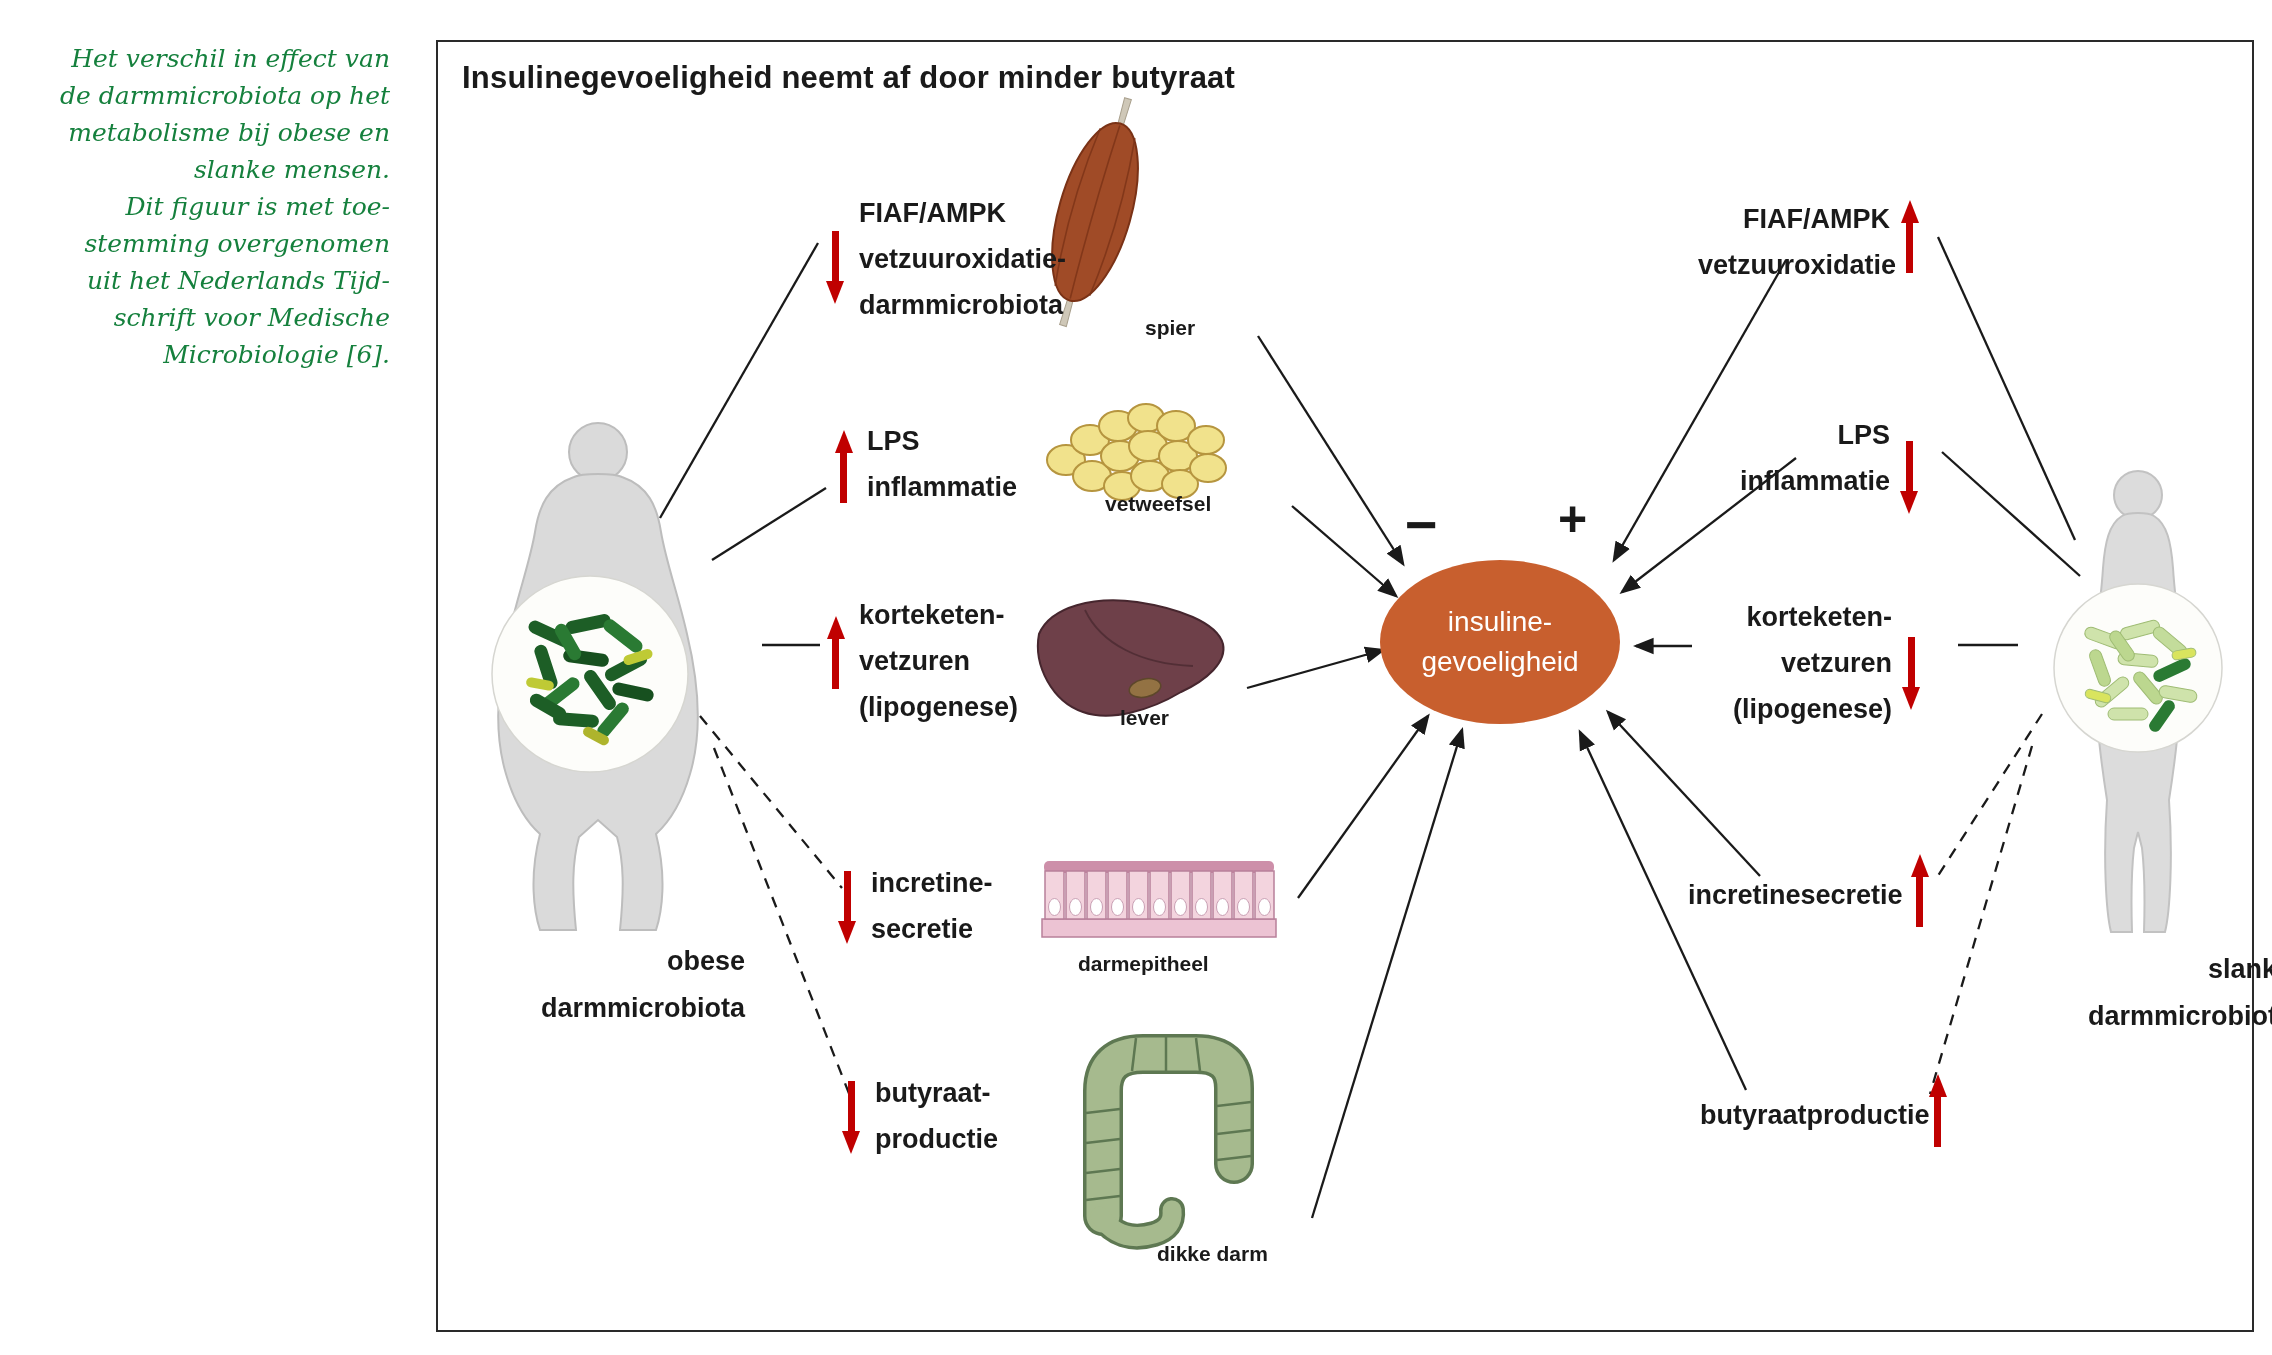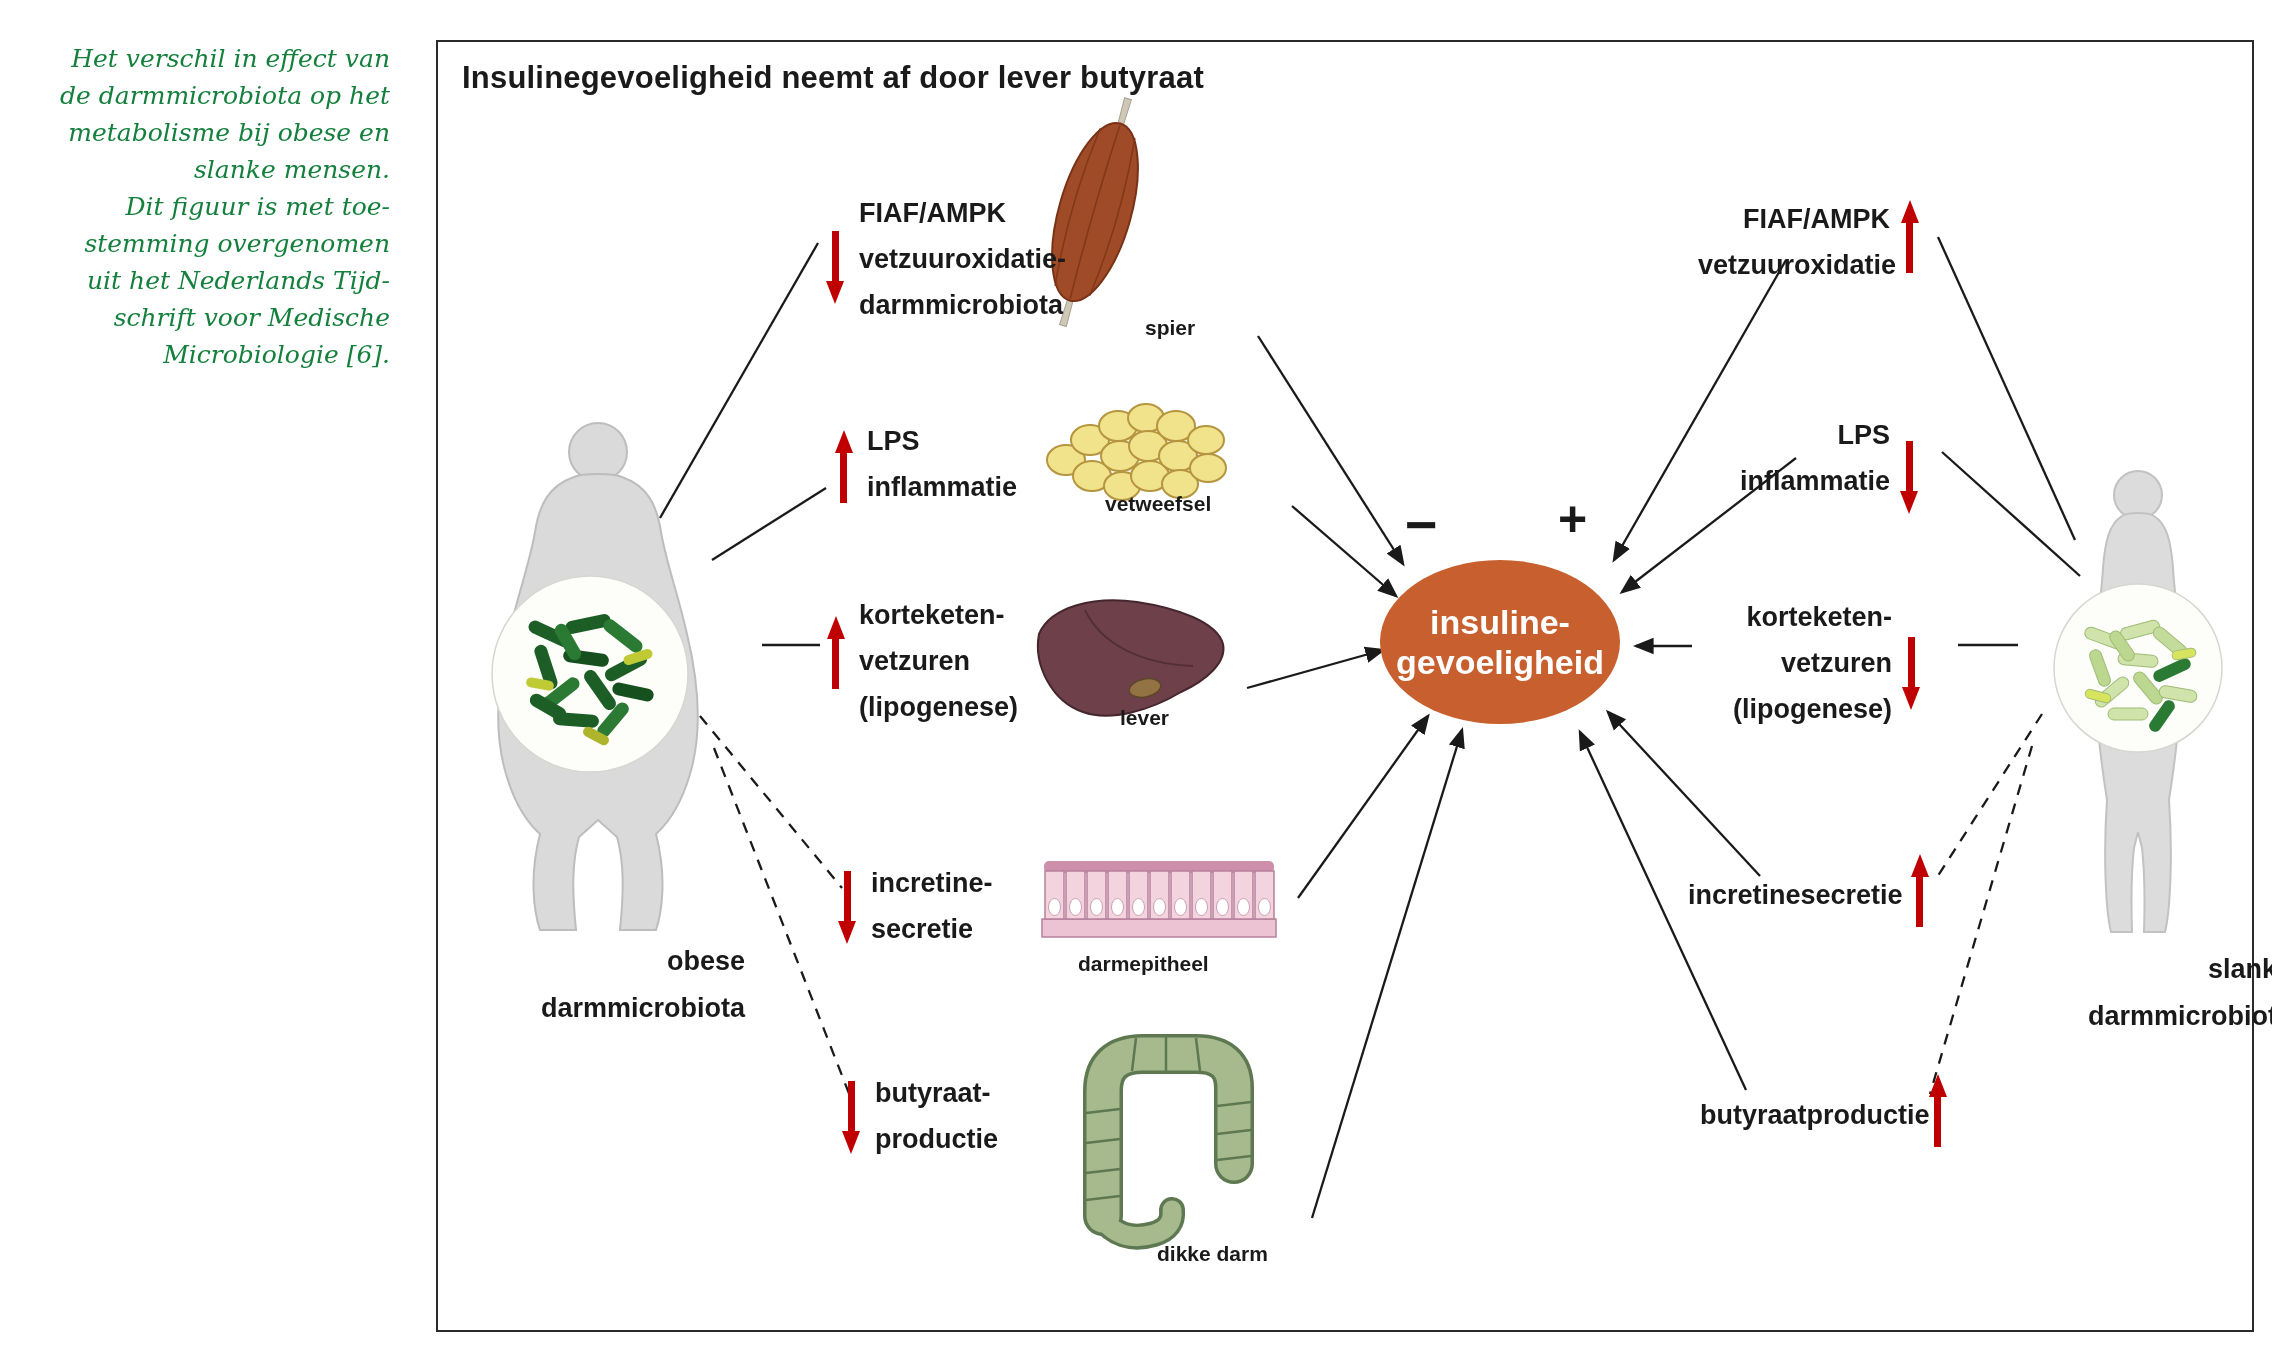--- a/index.html
+++ b/index.html
@@ -29,21 +29,21 @@
   .factor.right .txt{text-align:right}
 
   .red-arrow{position:relative;width:19px;height:78px;flex:none}
   .red-arrow .stem{position:absolute;left:6px;top:3px;width:7px;height:52px;background:var(--red,#c00000)}
   .red-arrow .head{position:absolute;left:0;top:53px;width:0;height:0;
     border-left:9.5px solid transparent;border-right:9.5px solid transparent;border-top:23px solid var(--red,#c00000)}
   .red-arrow.dir-up{transform:rotate(180deg)}
 
   .ellipse{position:absolute;left:1380px;top:560px;width:240px;height:164px;border-radius:50%;
     background:var(--ellipse,#c85f2e);color:#fff;display:flex;flex-direction:column;align-items:center;justify-content:center;
-    font-size:34px;font-weight:bold;line-height:40px;z-index:2}
+    font-size:28px;font-weight:normal;line-height:40px;z-index:2}
 
   .sign{position:absolute;font-weight:bold;z-index:3;color:#1a1a1a}
 
   .legend{position:absolute;left:1560px;top:1226px;font-size:27px;font-weight:bold;line-height:47px;z-index:3}
 </style>
 </head>
 <body>
 
 <div class="page">
 
@@ -53,21 +53,21 @@
     <div>metabolisme bij obese en</div>
     <div>slanke mensen.</div>
     <div>Dit figuur is met toe-</div>
     <div>stemming overgenomen</div>
     <div>uit het Nederlands Tijd-</div>
     <div>schrift voor Medische</div>
     <div>Microbiologie [6].</div>
   </div>
 
   <div class="box"></div>
-  <div class="title">Insulinegevoeligheid neemt af door lever butyraat</div>
+  <div class="title">Insulinegevoeligheid neemt af door minder butyraat</div>
 
   <svg class="overlay" viewBox="0 0 2272 1355">
     <defs>
       <marker id="ah" viewBox="0 0 10 8" refX="8.5" refY="4" markerWidth="9" markerHeight="8" orient="auto">
         <path d="M0 0 L10 4 L0 8 Z" fill="#1a1a1a"></path>
       </marker>
     </defs>
     <g stroke="#1a1a1a" stroke-width="2.3" fill="none">
 
       <line x1="660" y1="518" x2="818" y2="243"></line>

